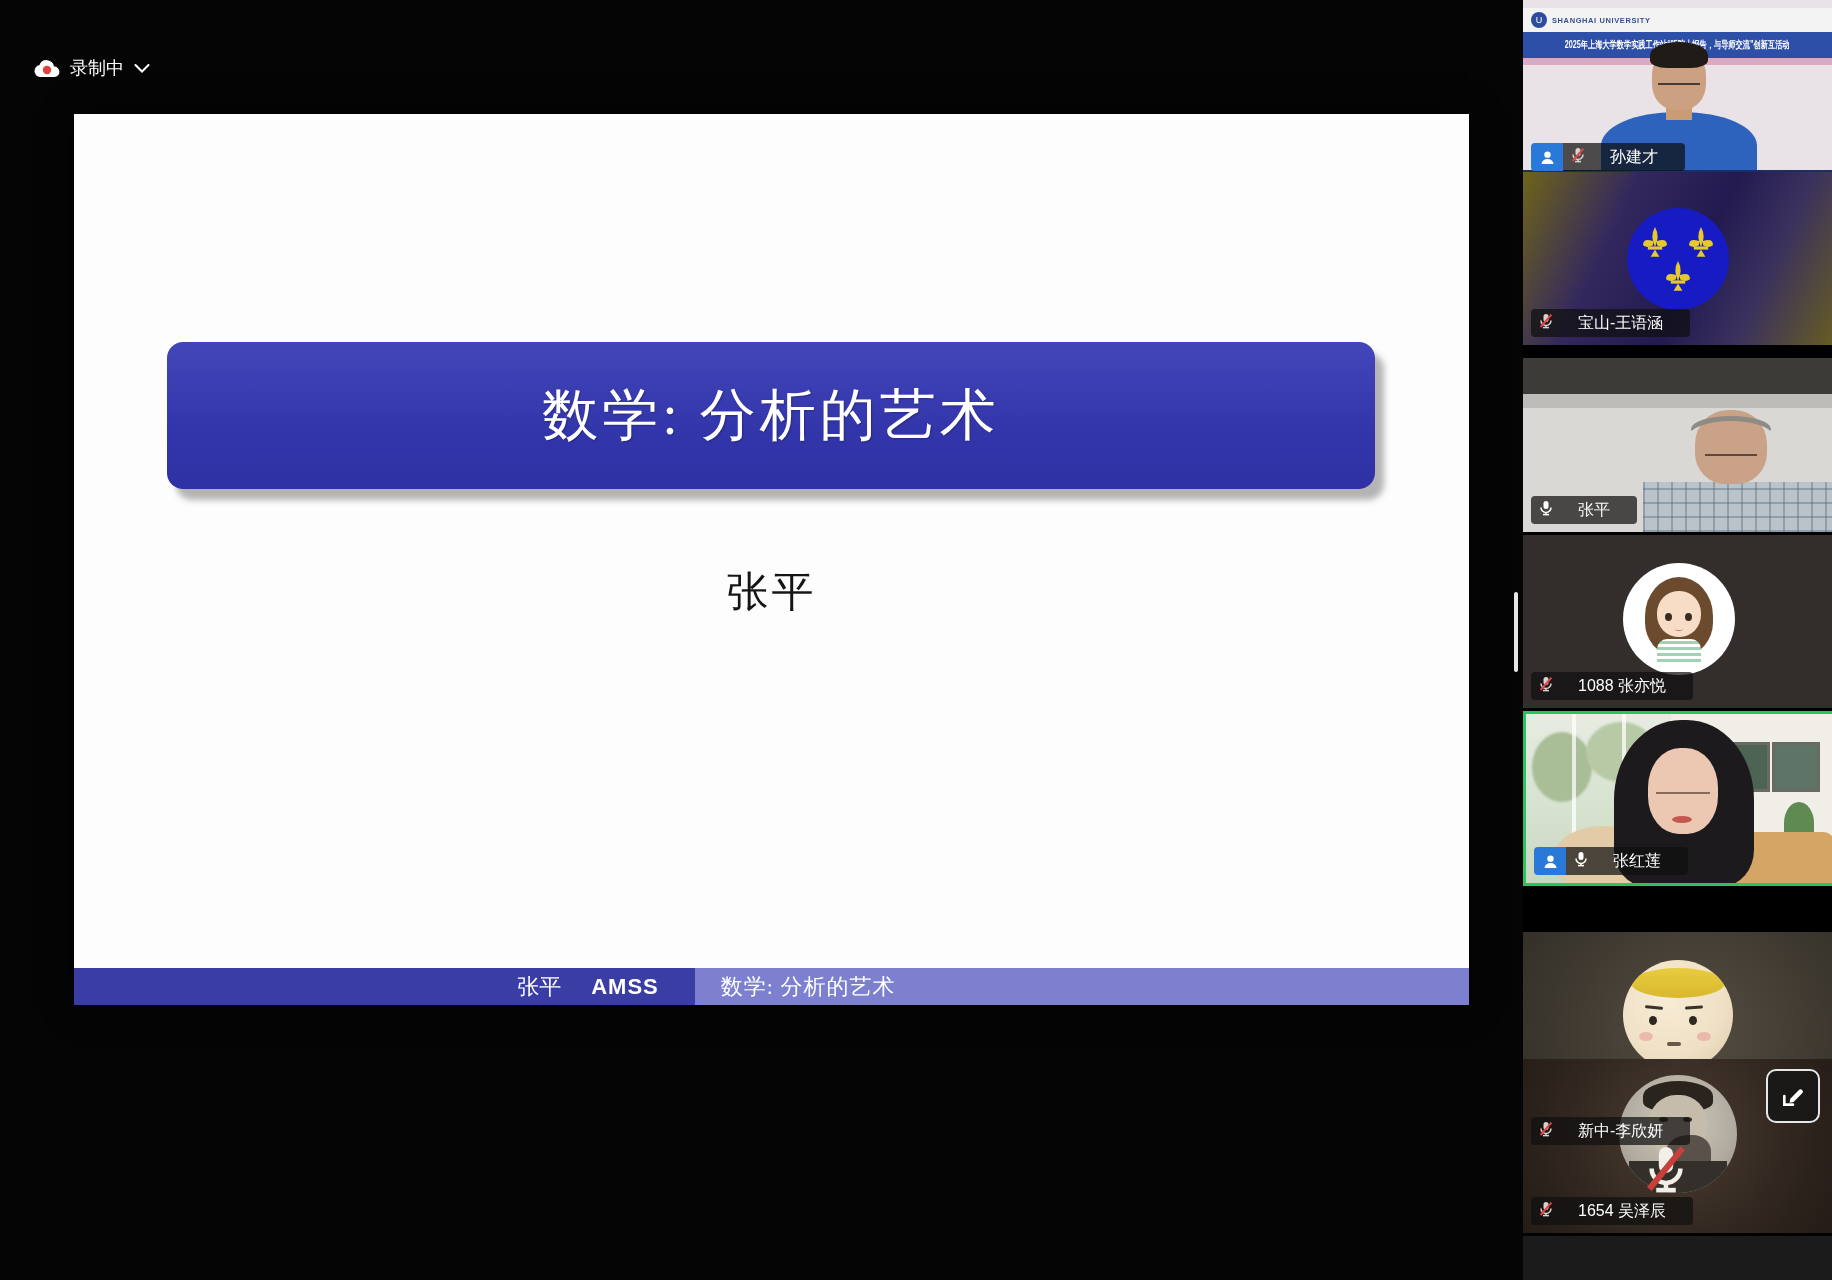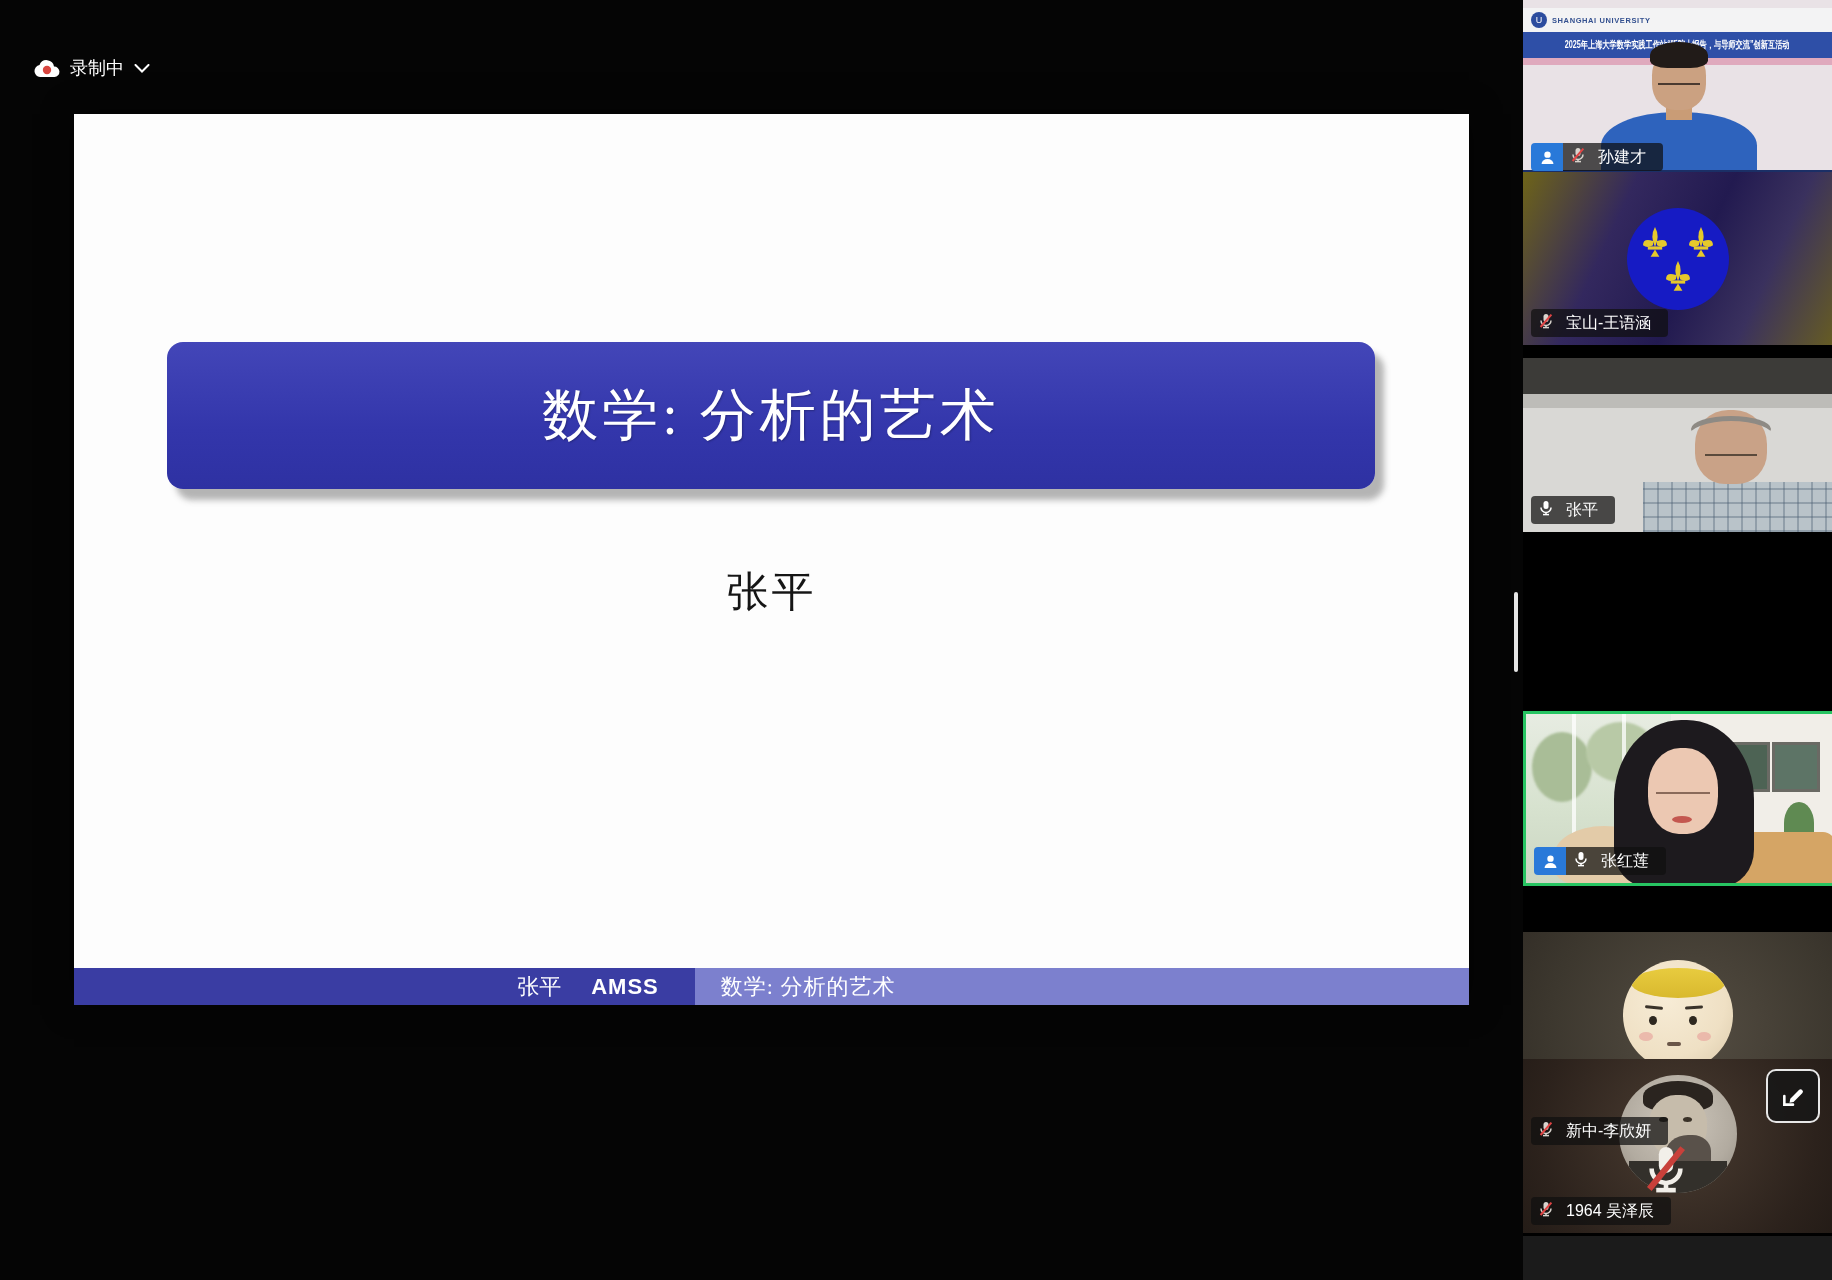--- a/index.html
+++ b/index.html
@@ -68,21 +68,21 @@
   .nametag{
     position:absolute;left:8px;bottom:8px;height:28px;
     display:flex;align-items:stretch;font-size:16px;color:#fff;z-index:5;
   }
   .host-badge{
     width:32px;background:#2979d9;border-radius:4px 0 0 4px;
     display:flex;align-items:center;justify-content:center;
   }
   .tag-body{
     background:rgba(15,15,15,.72);border-radius:4px;
-    display:flex;align-items:center;gap:12px;padding:0 17px 0 7px;white-space:nowrap;
+    display:flex;align-items:center;gap:24px;padding:0 27px 0 7px;white-space:nowrap;
   }
   .has-badge .tag-body{border-radius:0 4px 4px 0;}
   
   .t1{top:0;height:179px;background:#e9e2e6;}
   .t1 .white-strip{
     position:absolute;left:0;top:8px;width:100%;height:24px;background:#f3f3f4;
     display:flex;align-items:center;gap:5px;padding-left:8px;box-sizing:border-box;
   }
   .t1 .uni-logo{width:16px;height:16px;border-radius:50%;background:#2c4c9e;
     display:flex;align-items:center;justify-content:center;color:#fff;font-size:9px;flex:0 0 auto;}
@@ -321,20 +321,44 @@
               <path d="M3 7.5 a5 5 0 0 0 10 0" fill="none" stroke="#fff" stroke-width="1.5"></path>
               <line x1="8" y1="12.5" x2="8" y2="14.6" stroke="#fff" stroke-width="1.5"></line>
               <line x1="5" y1="14.6" x2="11" y2="14.6" stroke="#fff" stroke-width="1.5"></line>
             </svg>
         </span>
         <span>张平</span>
       </span>
     </div>
   </div>
 
+  <div class="tile t4">
+    <div class="disc">
+      <div class="hair"></div>
+      <div class="face"></div>
+      <div class="eye l"></div>
+      <div class="eye r"></div>
+      <div class="mouth"></div>
+      <div class="shirt"></div>
+    </div>
+    <div class="nametag">
+      <span class="tag-body">
+        <span>
+          <svg width="16" height="16" viewBox="0 0 16 16">
+              <rect x="5.5" y="1" width="5" height="8" rx="2.5" fill="#d8d3cd"></rect>
+              <path d="M3 7.5 a5 5 0 0 0 10 0" fill="none" stroke="#d8d3cd" stroke-width="1.5"></path>
+              <line x1="8" y1="12.5" x2="8" y2="14.6" stroke="#d8d3cd" stroke-width="1.5"></line>
+              <line x1="5" y1="14.6" x2="11" y2="14.6" stroke="#d8d3cd" stroke-width="1.5"></line>
+              <line x1="2.6" y1="14" x2="13.4" y2="1.6" stroke="#e04444" stroke-width="2"></line>
+            </svg>
+        </span>
+        <span>1088 张亦悦</span>
+      </span>
+    </div>
+  </div>
 
   <div class="tile t5">
     <div class="window">
       <div class="tree a"></div>
       <div class="tree b"></div>
       <div class="mullion" style="left:46px"></div>
       <div class="mullion" style="left:96px"></div>
     </div>
     <div class="wall"></div>
     <div class="art" style="left:196px"></div>
@@ -423,21 +447,21 @@
       <span class="tag-body">
         <span>
           <svg width="16" height="16" viewBox="0 0 16 16">
               <rect x="5.5" y="1" width="5" height="8" rx="2.5" fill="#d8d3cd"></rect>
               <path d="M3 7.5 a5 5 0 0 0 10 0" fill="none" stroke="#d8d3cd" stroke-width="1.5"></path>
               <line x1="8" y1="12.5" x2="8" y2="14.6" stroke="#d8d3cd" stroke-width="1.5"></line>
               <line x1="5" y1="14.6" x2="11" y2="14.6" stroke="#d8d3cd" stroke-width="1.5"></line>
               <line x1="2.6" y1="14" x2="13.4" y2="1.6" stroke="#e04444" stroke-width="2"></line>
             </svg>
         </span>
-        <span>1964 吴泽辰</span>
+        <span>1654 吴泽辰</span>
       </span>
     </div>
   </div>
 
   <div class="tile t8"></div>
 </div>
 
 <div class="scrollbar"></div>
 
 </body></html>

